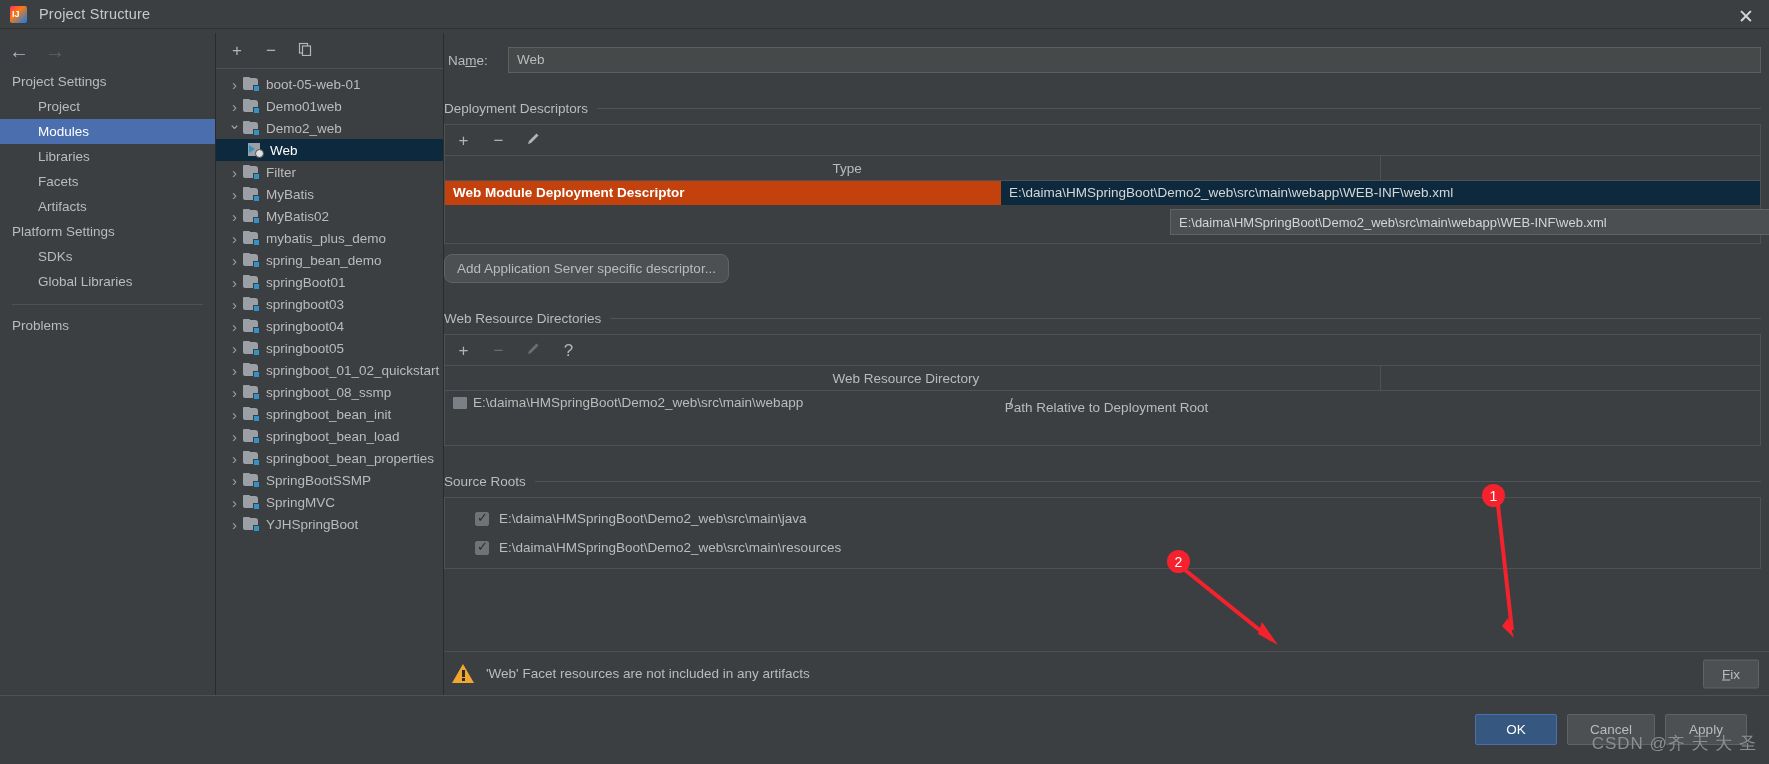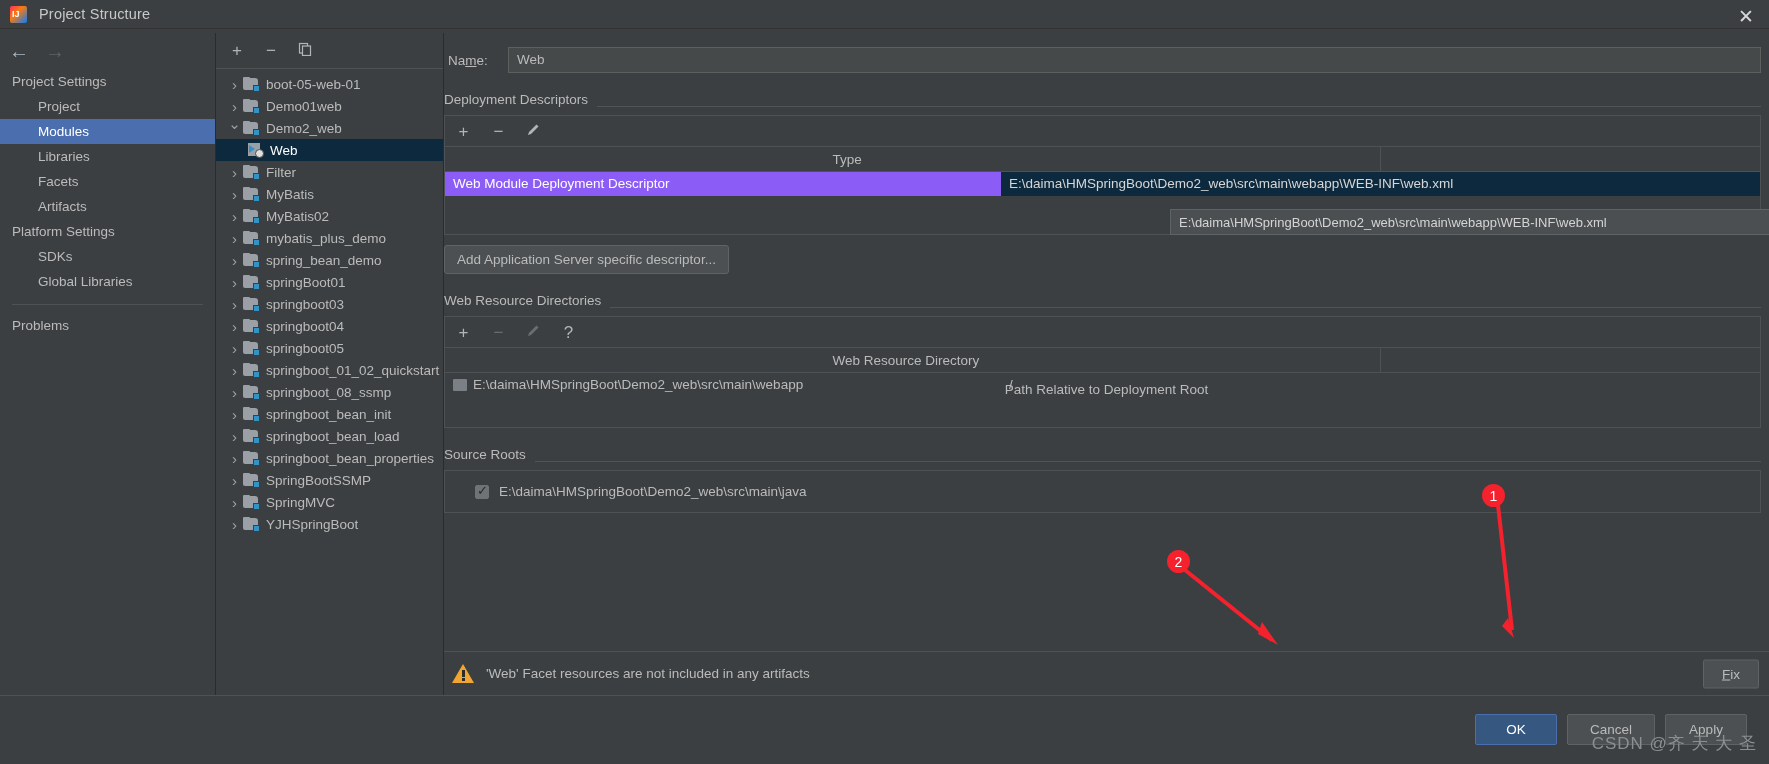--- a/index.html
+++ b/index.html
@@ -74,49 +74,49 @@
 
   
   .detail { flex: 1; position: relative; background: #3c3f41; }
   .namerow { display: flex; align-items: center; padding: 14px 0 0 0; }
   .namelabel { width: 64px; padding-left: 4px; font-size: 13.5px; color: #bbbbbb; }
   .namefield { flex: 1; margin-right: 8px; height: 26px; background: #45494a;
                border: 1px solid #5e6060; color: #bbbbbb; font-size: 13.5px;
                padding: 0 8px; line-height: 24px; }
   .underl { text-decoration: underline; }
 
-  .sectitle { display: flex; align-items: flex-end; margin-top: 19px; }
+  .sectitle { display: flex; align-items: center; margin-top: 28px; }
   .sectitle span.txt { font-size: 13.5px; color: #bbbbbb; padding-right: 9px; white-space: nowrap; }
   .sectitle .rule { flex: 1; height: 1px; background: #515456; margin-right: 8px; }
 
   .tablebox { margin-top: 8px; margin-right: 8px; border: 1px solid #4e5254; background: #3c3f41; }
   .tbar { height: 31px; display: flex; align-items: center; padding-left: 10px; gap: 18px;
           border-bottom: 1px solid #4e5254; }
   .tbar .ic { color: #b4b4b4; font-size: 17px; line-height:1; width: 17px; text-align:center; }
   .tbar .ic.dim { color: #6a6e70; }
   .thead { display: flex; height: 25px; align-items: center; border-bottom: 1px solid #4e5254;
            font-size: 13.5px; color: #bbbbbb; background: #3c3f41; flex-direction: column; }
   .thead .c1 { width: 556px; padding-left: 8px; border-right: 1px solid #4e5254; height: 25px; line-height: 25px;}
   .thead .c2 { flex: 1; padding-left: 8px; margin-top: 9px; }
   .trow { display: flex; height: 24px; align-items: center; font-size: 13.5px; }
-  .trow.sel .c1 { background: #8b5cf6; color: #ffffff; }
+  .trow.sel .c1 { background: #c2410c; color: #ffffff; font-weight: bold; }
   .trow.sel .c2 { background: #0d293e; color: #d6d6d6; }
   .trow .c1 { width: 556px; padding-left: 8px; height: 24px; line-height: 24px;
               white-space: nowrap; overflow: hidden; }
   .trow .c2 { flex: 1; padding-left: 8px; height: 24px; line-height: 24px;
               white-space: nowrap; overflow: hidden; }
   .tfill { height: 38px; }
   .tfill2 { height: 30px; }
 
   .tooltip { position: absolute; background: #4b4f51; border: 1px solid #5e6366;
              color: #d4d4d4; font-size: 13px; padding: 4px 8px; white-space: nowrap;
              height: 26px; line-height: 17px; overflow: hidden; }
 
   .btn { display: inline-block; background: #4c5052; border: 1px solid #5e6366;
-         color: #bbbbbb; font-size: 13.5px; padding: 6px 12px; border-radius: 3px; }
+         color: #bbbbbb; font-size: 13.5px; padding: 6px 12px; border-radius: 8px; }
 
   .srcbox { margin-top: 8px; margin-right: 8px; border: 1px solid #4e5254; background: #3c3f41;
             padding: 6px 0 6px 0; }
   .srcrow { display: flex; align-items: center; height: 29px; padding-left: 14px; font-size: 13.5px; color: #bbbbbb; margin-left: 16px;}
   .cbx { width: 14px; height: 14px; border: 1px solid #6e7376; background: #6f7375;
          margin-right: 10px; position: relative; flex: 0 0 auto; border-radius: 2px; }
   .cbx::after { content: "\2713"; position: absolute; left: 1px; top: -3px; font-size: 13px; color: #2b2b2b; }
 
   .warnbar { position: absolute; left: 0; right: 0; bottom: 69px; height: 44px;
              border-top: 1px solid #4e5254; display: flex; align-items: center; padding-left: 8px; }
@@ -458,20 +458,24 @@
       <div class="sectitle">
         <span class="txt">Source Roots</span>
         <span class="rule"></span>
       </div>
 
       <div class="srcbox">
         <div class="srcrow">
           <span class="cbx"></span>
           <span>E:\daima\HMSpringBoot\Demo2_web\src\main\java</span>
         </div>
+        <div class="srcrow">
+          <span class="cbx"></span>
+          <span>E:\daima\HMSpringBoot\Demo2_web\src\main\resources</span>
+        </div>
       </div>
 
       <div class="warnbar">
         <div class="warnicon">
           <div class="tri"></div>
             <div class="bang"></div>
             <div class="dot"></div>
         </div>
         <div class="warntext">'Web' Facet resources are not included in any artifacts</div>
         <div class="fixbtn"><span class="underl">F</span><span>ix</span></div>

